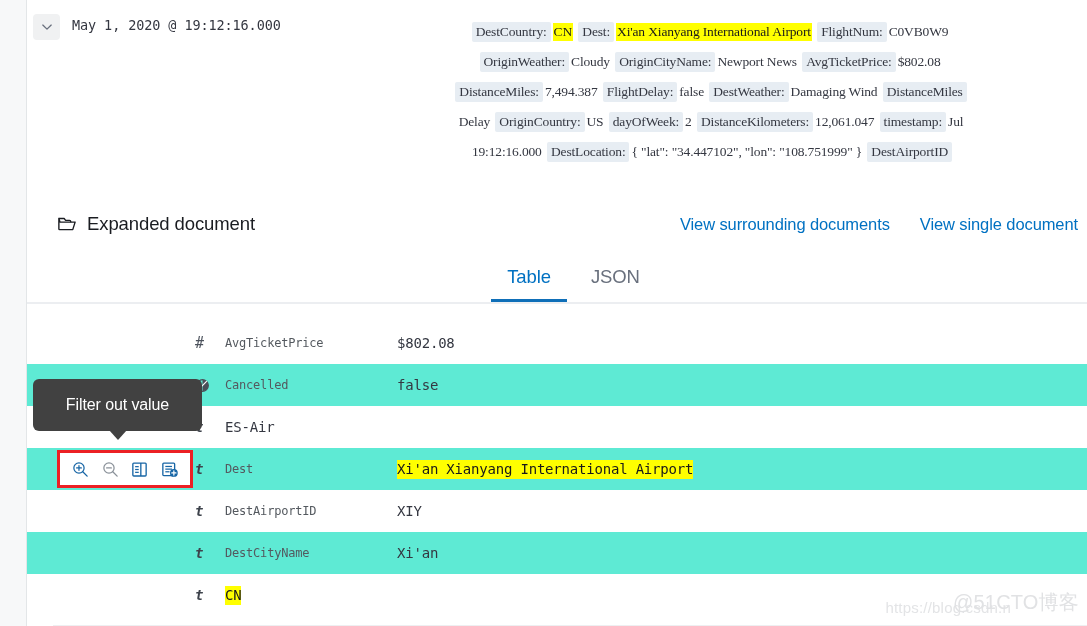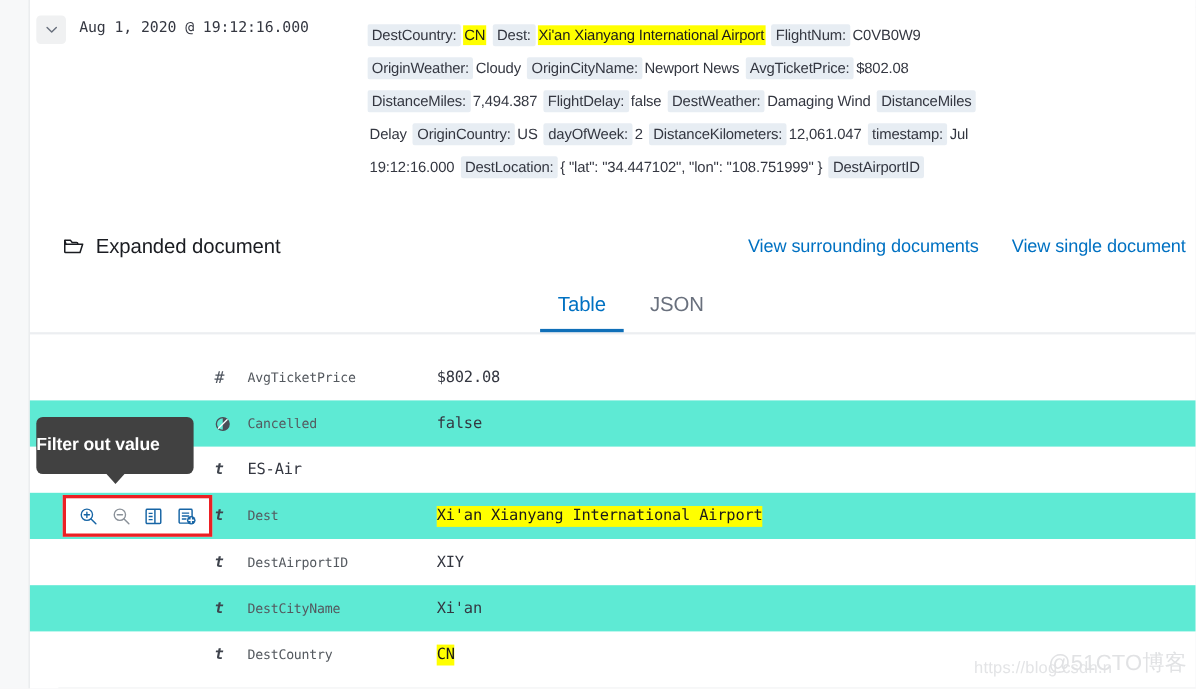--- a/index.html
+++ b/index.html
@@ -65,27 +65,28 @@
     font-family: "DejaVu Sans Mono", "Liberation Mono", monospace;
     font-size: 13.5px;
     color: #343741;
     letter-spacing: -0.1px;
     white-space: nowrap;
   }
 
   .doc-summary {
     flex: 1 1 auto;
     padding-top: 3px;
-    font-family: Liberation Sans, sans-serif;
+    font-family: Liberation Serif, serif;
     font-size: 13.5px;
     line-height: 30px;
     color: #343741;
     letter-spacing: -0.15px;
     white-space: nowrap;
     overflow: hidden;
+    text-align: center;
   }
   .fkey {
     background: #e7edf3;
     border-radius: 2px;
     padding: 2px 4px 3px 4px;
     color: #343741;
   }
   .fval { padding: 0 2px; }
   .hl {
     background: #ffff00;
@@ -203,29 +204,28 @@
   .fvalue .hl2 {
     background: #ffff00;
     color: #1a1a1a;
     padding: 1px 0 2px 0;
   }
 
   
   .tooltip {
     position: absolute;
     left: 33px; top: 379px;
-    width: 143px;
+    width: 169px;
     height: 52px;
     background: #414141;
     border-radius: 6px;
     display: flex;
     align-items: center;
-    justify-content: flex-start;
+    justify-content: center;
     z-index: 40;
-    font-weight: bold;
   }
   .tooltip-text {
     color: #ffffff;
     font-size: 16px;
     letter-spacing: -0.1px;
     white-space: nowrap;
   }
   .tooltip-arrow {
     position: absolute;
     left: 50%;
@@ -300,21 +300,21 @@
     <div class="doc-row">
 
       <button class="expand-btn">
         <span>
           <svg width="14" height="14" viewBox="0 0 16 16" aria-hidden="true">
             <path d="M3.2 5.8 L8 10.4 L12.8 5.8" fill="none" stroke="#69707d" stroke-width="1.5" stroke-linecap="round" stroke-linejoin="round"></path>
           </svg>
         </span>
       </button>
 
-      <div class="doc-time">Aug 1, 2020 @ 19:12:16.000</div>
+      <div class="doc-time">May 1, 2020 @ 19:12:16.000</div>
 
       <div class="doc-summary">
         <div class="sum-line">
           <span class="fkey">DestCountry:</span><span class="fval"><span class="hl">CN</span></span>
           <span class="fkey">Dest:</span><span class="fval"><span class="hl">Xi'an Xianyang International Airport</span></span>
           <span class="fkey">FlightNum:</span><span class="fval">C0VB0W9</span>
         </div>
         <div class="sum-line">
           <span class="fkey">OriginWeather:</span><span class="fval">Cloudy</span>
           <span class="fkey">OriginCityName:</span><span class="fval">Newport News</span>
@@ -412,21 +412,20 @@
             <span class="glyph-str">t</span>
           </div>
         <div class="fname">DestCityName</div>
         <div class="fvalue">Xi'an</div>
       </div>
 
       <div class="frow">
         <div class="ficon">
             <span class="glyph-str">t</span>
           </div>
-        <div class="fname">DestCountry</div>
         <div class="fvalue"><span class="hl2">CN</span></div>
       </div>
 
     </div>
 
     <div class="bottom-line"></div>
   </div>
 
   <div class="tooltip">
     <span class="tooltip-text">Filter out value</span>

